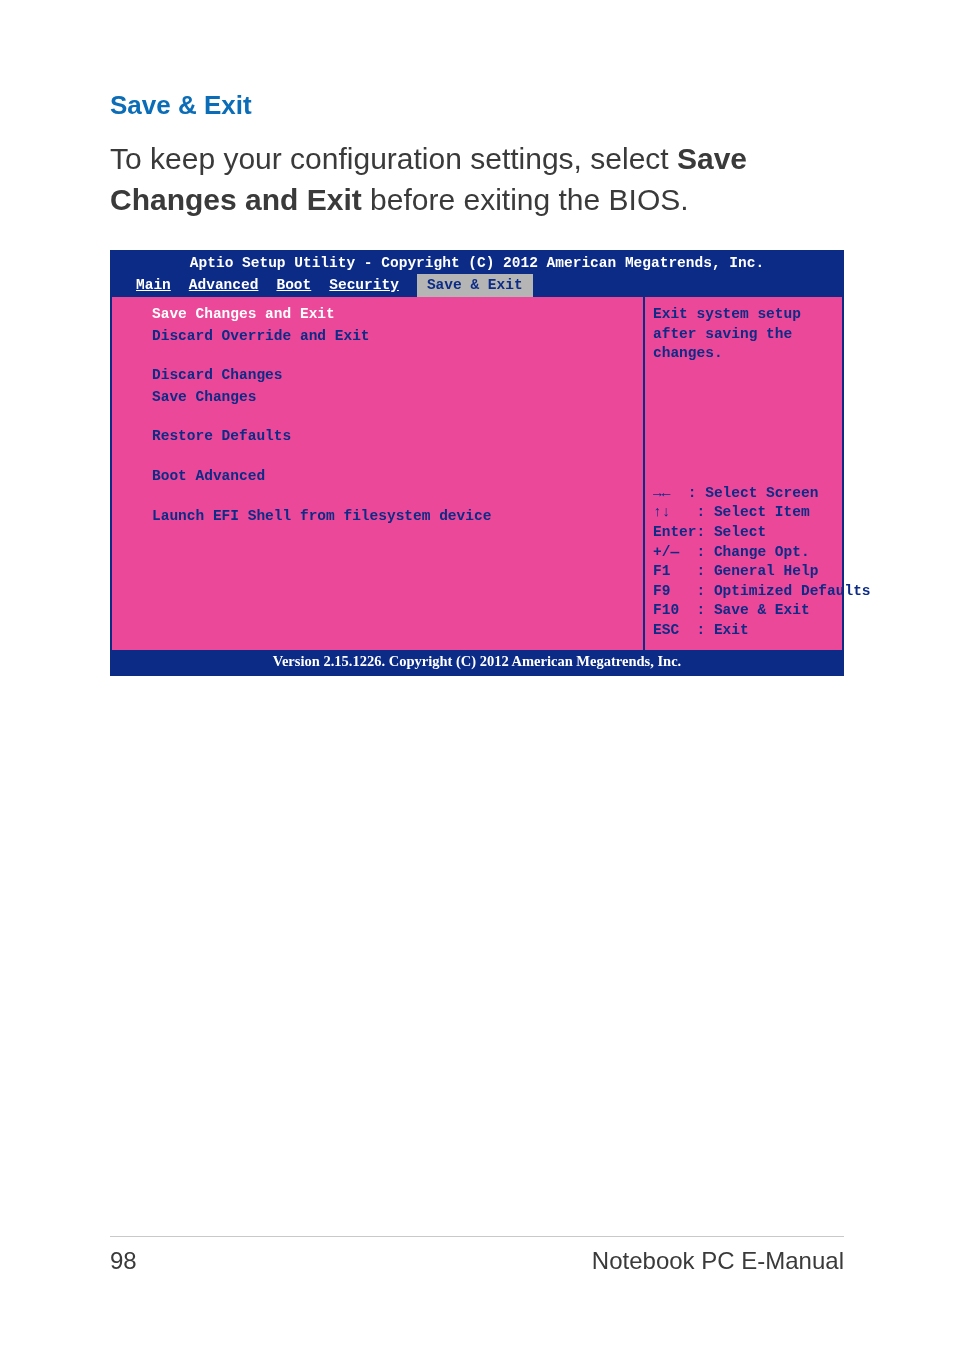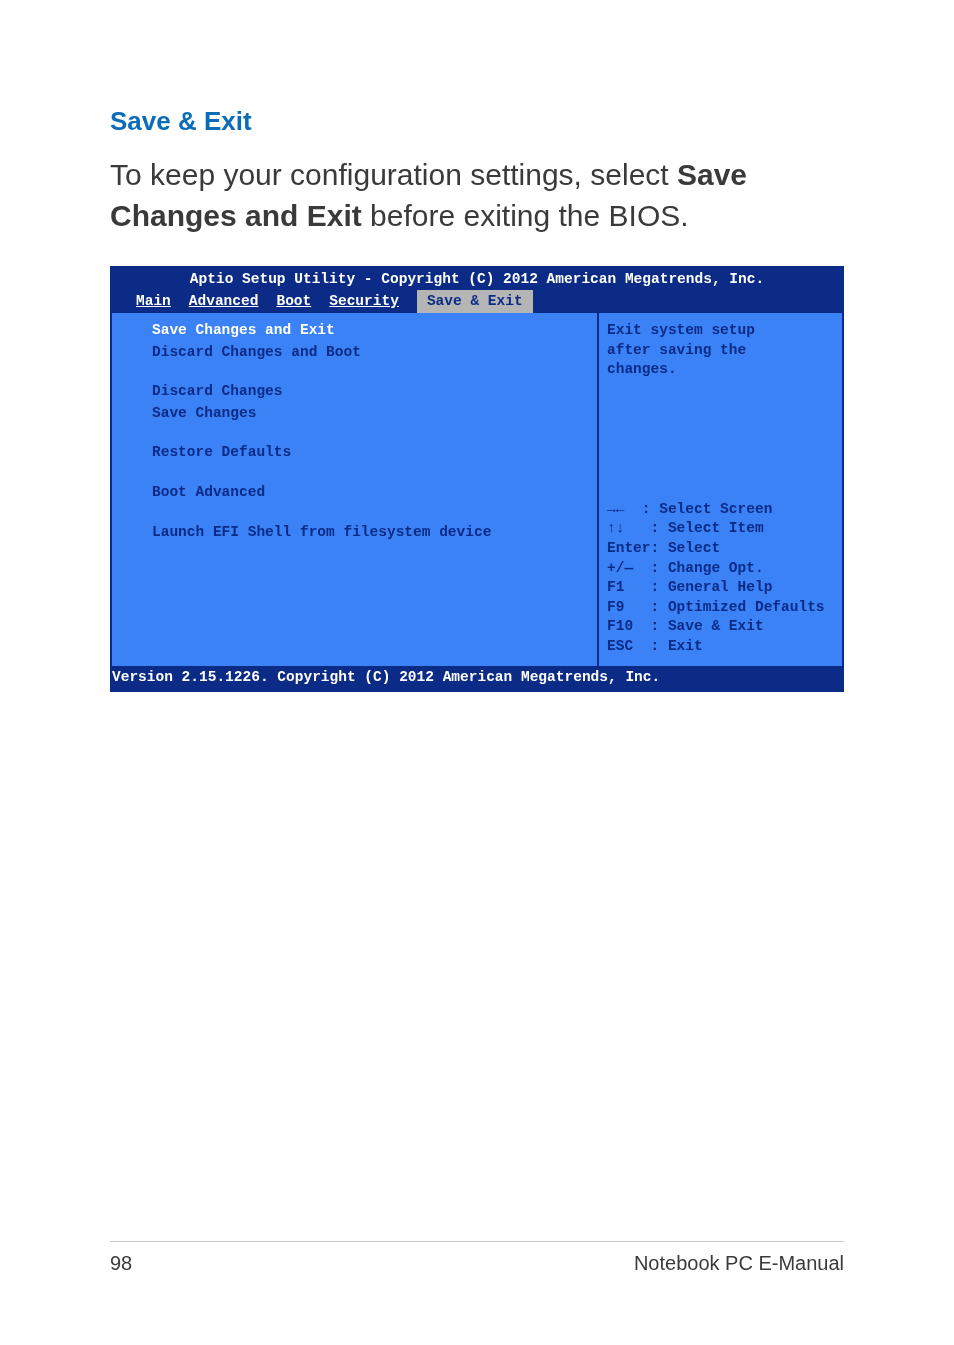--- a/index.html
+++ b/index.html
@@ -6,21 +6,20 @@
   body {
     width: 954px;
     height: 1345px;
     background: #ffffff;
     font-family: "Segoe UI", -apple-system, Helvetica, Arial, sans-serif;
     color: #3a3a3a;
     position: relative;
   }
   .page {
     padding: 90px 110px 0 110px;
-    margin-top: 16px;
   }
   h2.section-heading {
     color: #0b6db7;
     font-size: 26px;
     font-weight: 700;
     margin-bottom: 18px;
   }
   .body-text {
     font-size: 30px;
     line-height: 1.35;
@@ -28,21 +27,21 @@
   }
   .body-text .bold { font-weight: 700; }
 
   
   .bios {
     font-family: "Courier New", monospace;
     font-size: 14.5px;
     font-weight: 700;
     border: 2px solid #0b2b87;
     width: 100%;
-    background: #3b82f6;
+    background: #ec4899;
     line-height: 1.35;
   }
   .bios-topbar {
     background: #0b2b87;
     color: #ffffff;
     padding: 2px 0 0 0;
   }
   .bios-title {
     text-align: center;
     white-space: pre;
@@ -70,51 +69,52 @@
   }
   .bios-left {
     flex: 1;
     padding: 8px 10px 20px 40px;
     color: #0b2b87;
   }
   .bios-left .sel {
     color: #ffffff;
   }
   .bios-right {
-    width: 245px;
+    width: 199px;
     border-left: 2px solid #0b2b87;
     padding: 8px 6px 10px 8px;
     color: #0b2b87;
     display: flex;
     flex-direction: column;
     justify-content: space-between;
   }
   .bios-right .help-top { }
   .bios-right .help-bottom { margin-top: 120px; }
   .bios-right .kline { white-space: pre; }
   .bios-left .line { margin-bottom: 2px; }
   .bios-left .gap { height: 18px; }
   .bios-footer {
     background: #0b2b87;
     color: #ffffff;
-    text-align: left;
+    text-align: center;
     padding: 2px 0;
+    font-family: Liberation Serif, serif;
   }
 
   
   .page-footer {
     position: absolute;
     left: 110px;
     right: 110px;
     bottom: 70px;
     border-top: 1px solid #c9c9c9;
     padding-top: 10px;
     display: flex;
     justify-content: space-between;
-    font-size: 20px;
+    font-size: 24px;
     color: #3a3a3a;
   }
 </style>
 </head>
 <body>
 
 <div class="page">
 
   <h2 class="section-heading">Save &amp; Exit</h2>
 
@@ -129,21 +129,21 @@
         <span class="bios-tab">Main</span>
         <span class="bios-tab">Advanced</span>
         <span class="bios-tab">Boot</span>
         <span class="bios-tab">Security</span>
         <span class="bios-tab active">Save &amp; Exit</span>
       </div>
     </div>
     <div class="bios-body">
       <div class="bios-left">
         <div class="line sel">Save Changes and Exit</div>
-        <div class="line">Discard Changes and Boot</div>
+        <div class="line">Discard Override and Exit</div>
         <div class="gap"></div>
         <div class="line">Discard Changes</div>
         <div class="line">Save Changes</div>
         <div class="gap"></div>
         <div class="line">Restore Defaults</div>
         <div class="gap"></div>
         <div class="line">Boot Advanced</div>
         <div class="gap"></div>
         <div class="line">Launch EFI Shell from filesystem device</div>
       </div>

